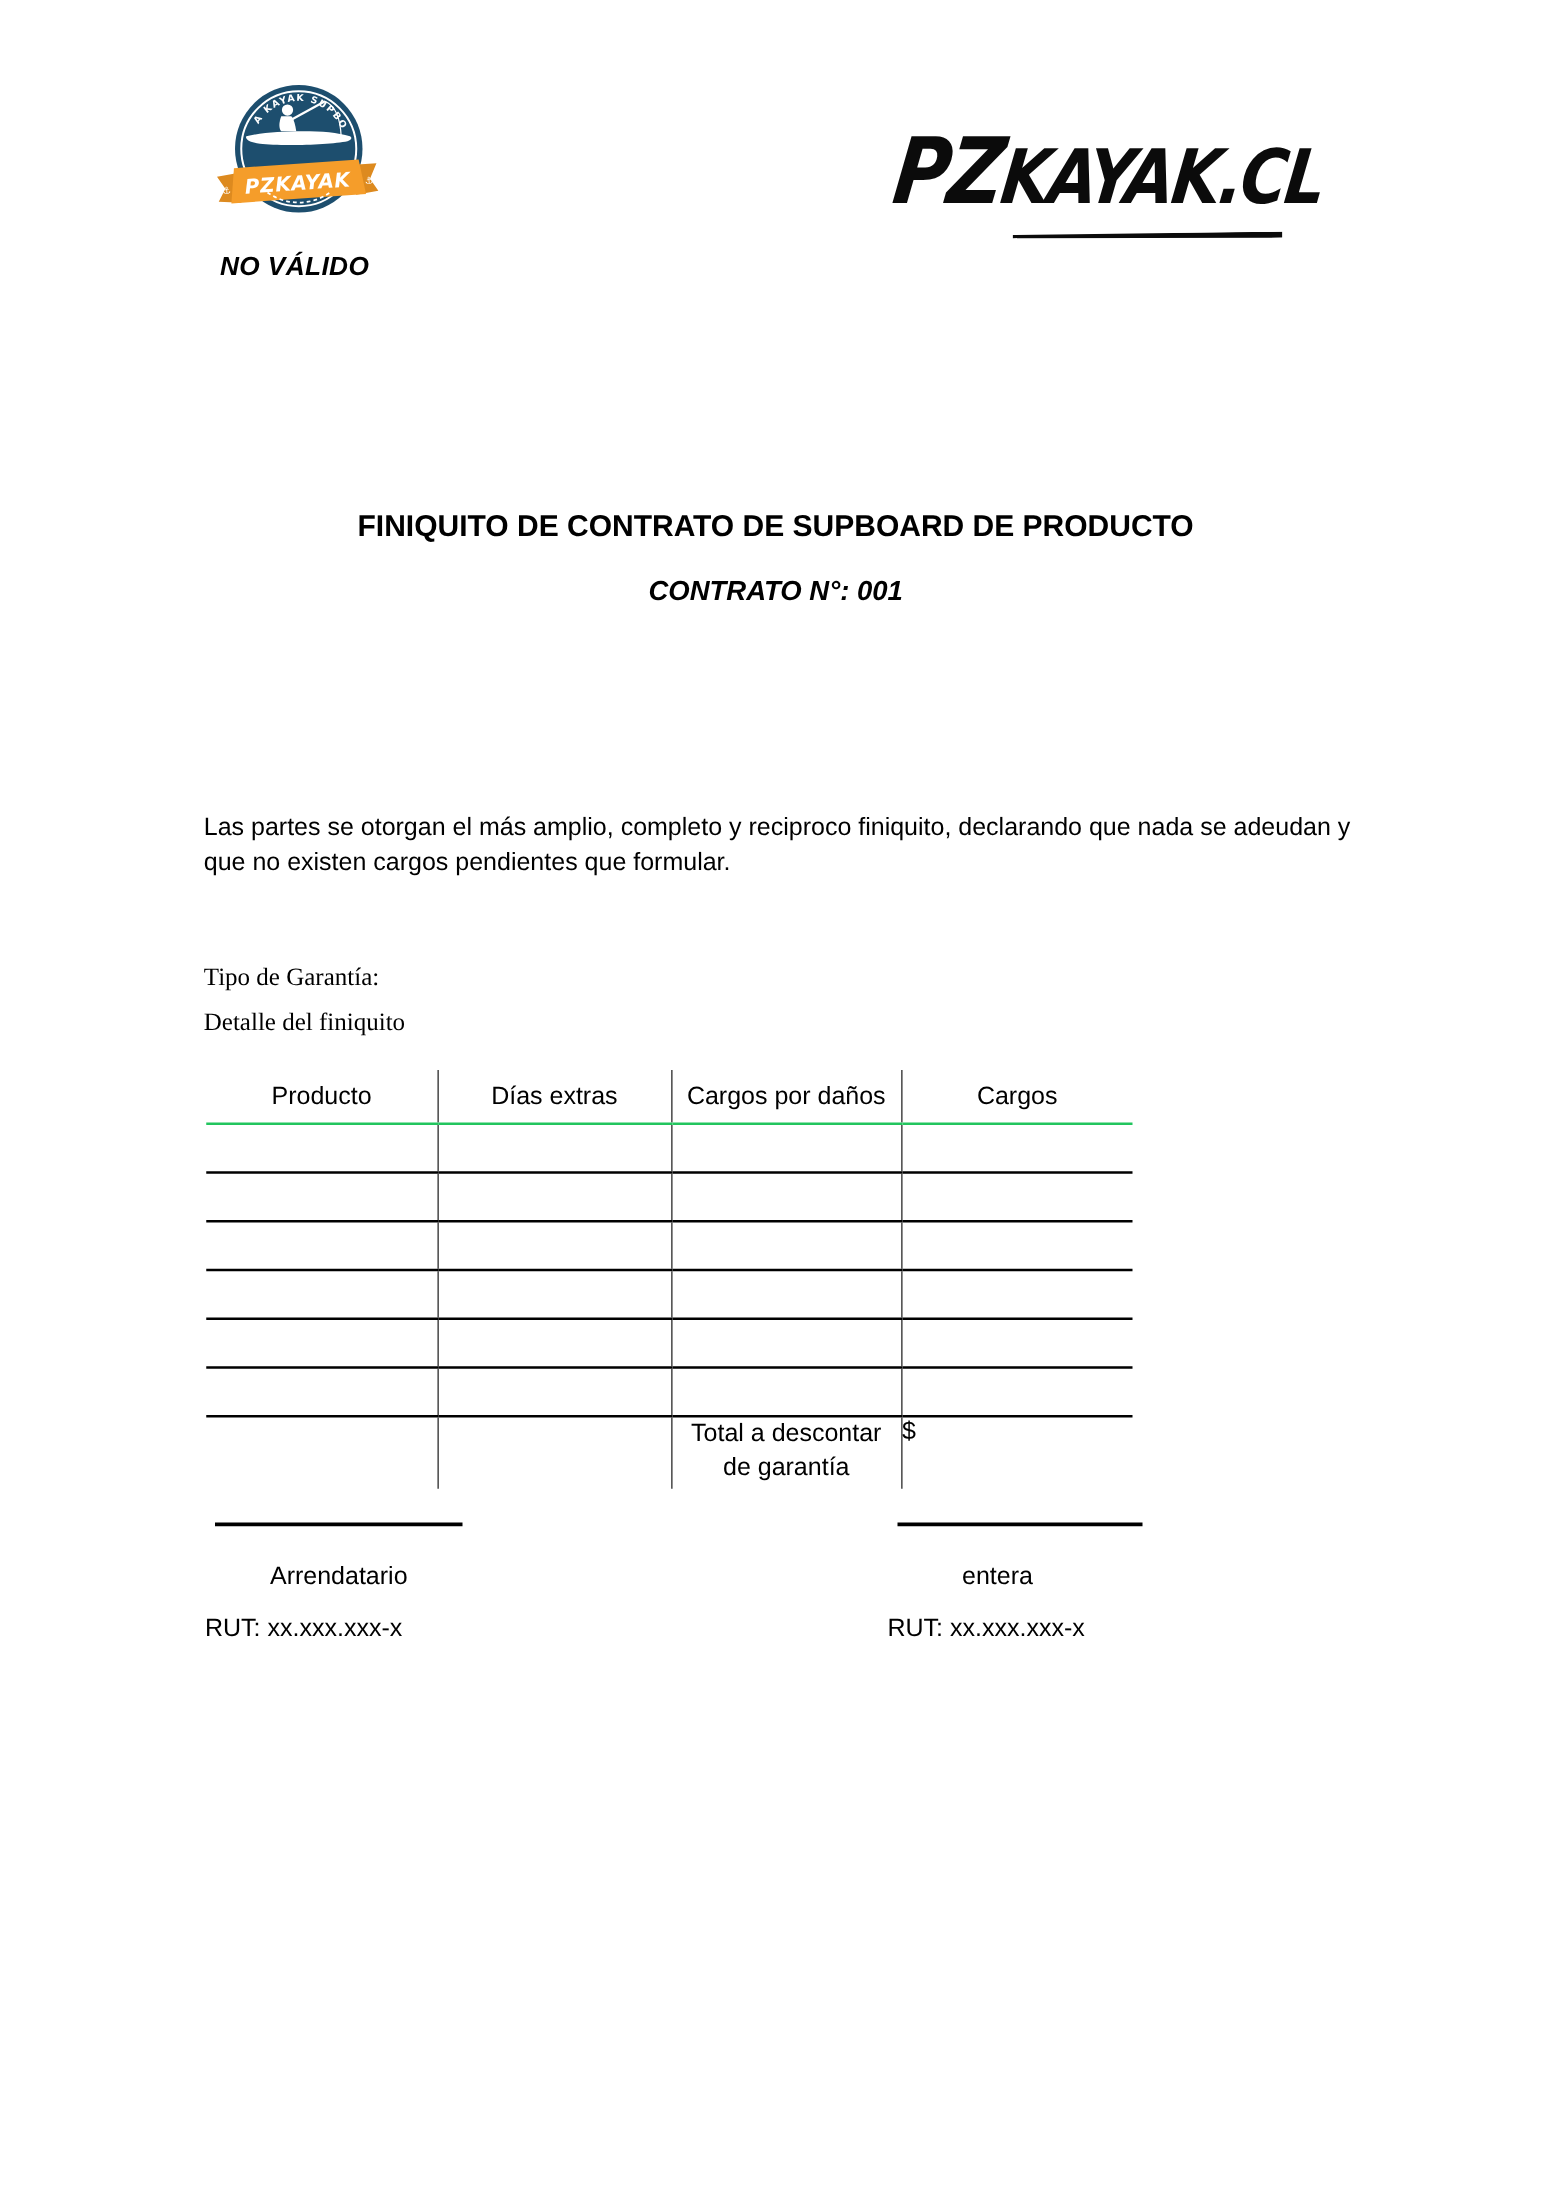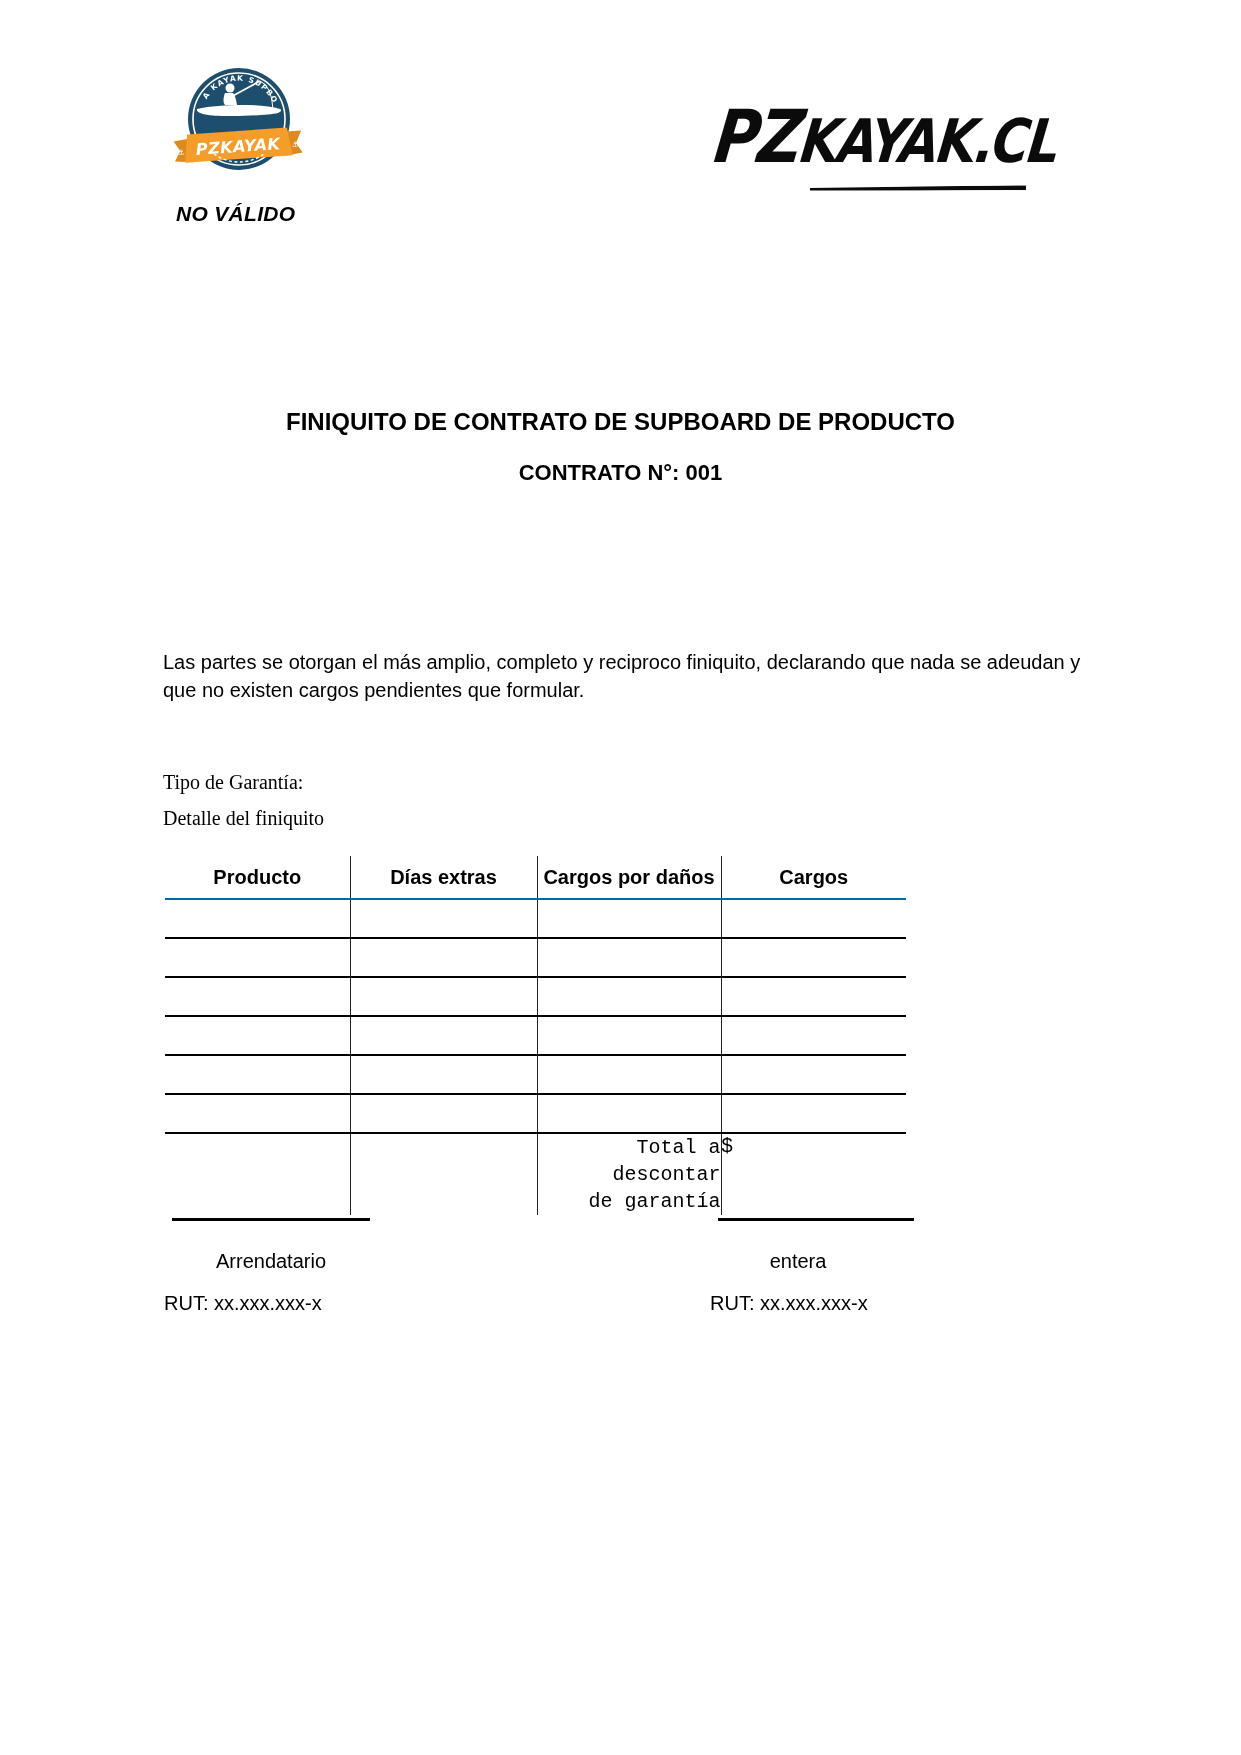--- a/index.html
+++ b/index.html
@@ -35,44 +35,44 @@
     font-size:21px;font-weight:bold;letter-spacing:0.3px;font-style:italic;
   }
 
   
   .title{
     position:absolute;left:0;top:408px;width:1241px;margin:0;
     text-align:center;font-size:24px;font-weight:bold;
   }
   .contract-no{
     position:absolute;left:0;top:460px;width:1241px;margin:0;
-    text-align:center;font-size:22px;font-weight:bold;
+    text-align:center;font-size:22px;font-weight:bold;font-style:italic;
   }
   .para{position:absolute;left:163px;width:945px;margin:0;font-size:20px;line-height:28px;}
   .p1{top:497px;}
   .p2{top:648px;}
   .label{position:absolute;left:163px;font-size:20px;font-family:Liberation Serif, serif;}
   .tipo{top:771px;}
   .detalle{top:807px;}
 
   
   .fin-table{
     position:absolute;left:165px;top:856px;width:741px;
     border-collapse:collapse;table-layout:fixed;font-size:20px;
   }
   .fin-table th,.fin-table td{padding:0;}
   .fin-table th:not(:last-child),
   .fin-table td:not(:last-child){border-right:1.5px solid #222;}
   .fin-table thead th{
-    font-weight:bold;text-align:center;vertical-align:middle;
-    height:42px;border-bottom:2px solid #0369a1;
+    font-weight:normal;text-align:center;vertical-align:middle;
+    height:42px;border-bottom:2px solid #22c55e;
   }
   .fin-table tbody.fill td{height:37px;border-bottom:2px solid #000;}
   .fin-table tbody.totals td{height:57px;border-bottom:none;vertical-align:top;}
-  .total-label{text-align:right;line-height:27px;padding-top:2px;font-family:Liberation Mono, monospace;}
+  .total-label{text-align:center;line-height:27px;padding-top:2px;}
   .total-label span{display:block;}
   .total-amount{padding:2px 0 0 12px;text-align:left;}
 
   
   .sig-line{position:absolute;top:1218px;height:3px;background:#000;}
   .sig-line.sleft{left:172px;width:198px;}
   .sig-line.sright{left:718px;width:196px;}
   .sig-name{position:absolute;top:1250px;font-size:20px;text-align:center;}
   .sig-name.sleft{left:172px;width:198px;}
   .sig-name.sright{left:700px;width:196px;}

